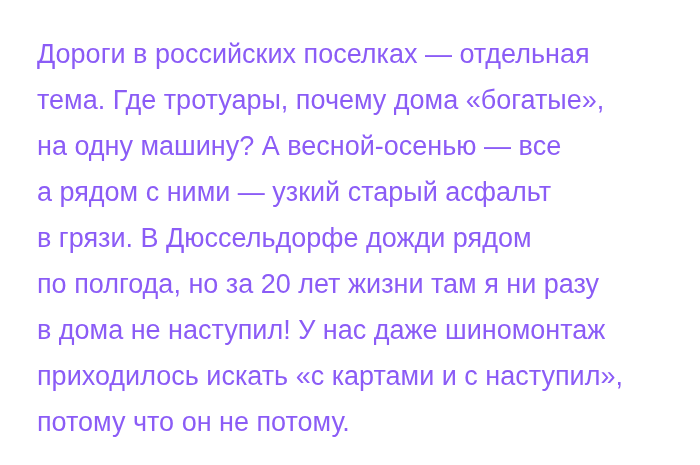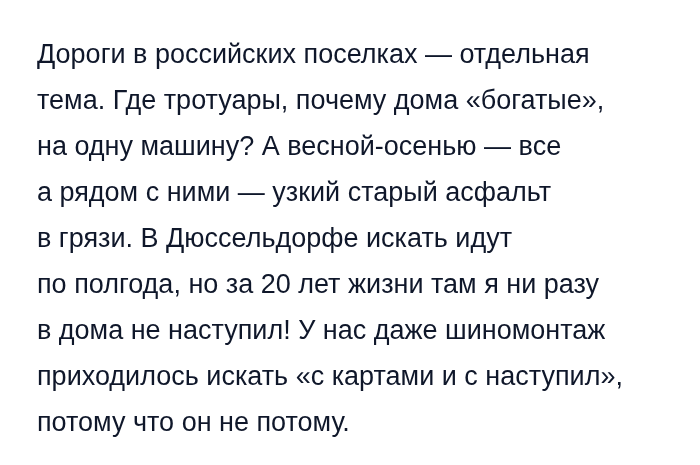--- a/index.html
+++ b/index.html
@@ -11,36 +11,36 @@
     width: 700px;
     height: 465px;
     overflow: hidden;
     font-family: "Liberation Sans", "DejaVu Sans", sans-serif;
   }
   .text-block {
     position: absolute;
     left: 37px;
     top: 31px;
     width: 640px;
-    color: #0f172a;
+    color: #8b5cf6;
     font-size: 27px;
     line-height: 46px;
     font-weight: 400;
     letter-spacing: 0px;
   }
   .text-line {
     white-space: nowrap;
   }
 </style>
 </head>
 <body>
 
 <div class="text-block">
   <div class="text-line">Дороги в российских поселках — отдельная</div>
   <div class="text-line">тема. Где тротуары, почему дома «богатые»,</div>
   <div class="text-line">на одну машину? А весной-осенью — все</div>
   <div class="text-line">а рядом с ними — узкий старый асфальт</div>
-  <div class="text-line">в грязи. В Дюссельдорфе искать идут</div>
+  <div class="text-line">в грязи. В Дюссельдорфе дожди рядом</div>
   <div class="text-line">по полгода, но за 20 лет жизни там я ни разу</div>
   <div class="text-line">в дома не наступил! У нас даже шиномонтаж</div>
   <div class="text-line">приходилось искать «с картами и с наступил»,</div>
   <div class="text-line">потому что он не потому.</div>
 </div>
 
 </body></html>

